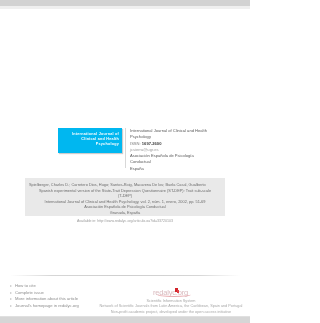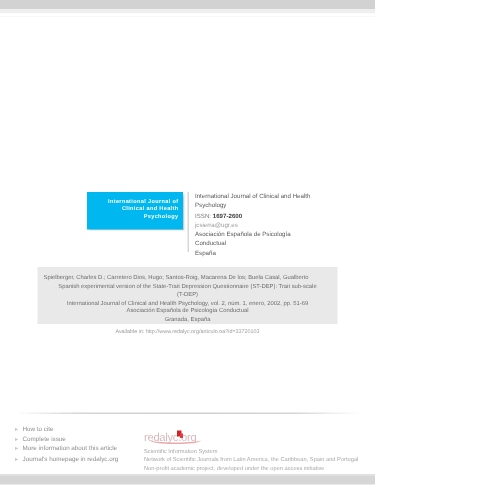--- a/index.html
+++ b/index.html
@@ -164,21 +164,21 @@
     line-height: 5px;
     color: #8d8d8d;
   }
 
   
   #redalyc-brand {
     position: absolute;
     top: 270px;
     right: 4px;
     width: 150px;
-    text-align: left;
+    text-align: center;
   }
   #redalyc-wordmark {
     font-size: 7.5px;
     line-height: 9px;
     color: #d9b9bd;
     letter-spacing: -0.2px;
     position: relative;
     display: inline-block;
     padding-right: 1px;
   }

